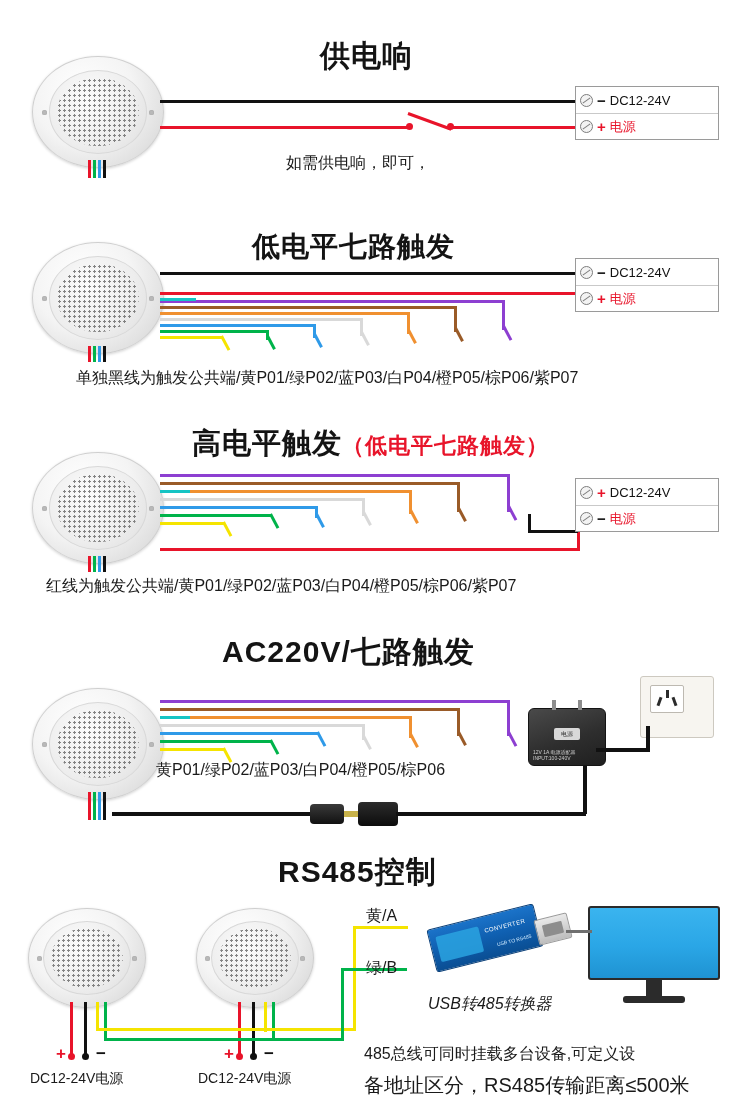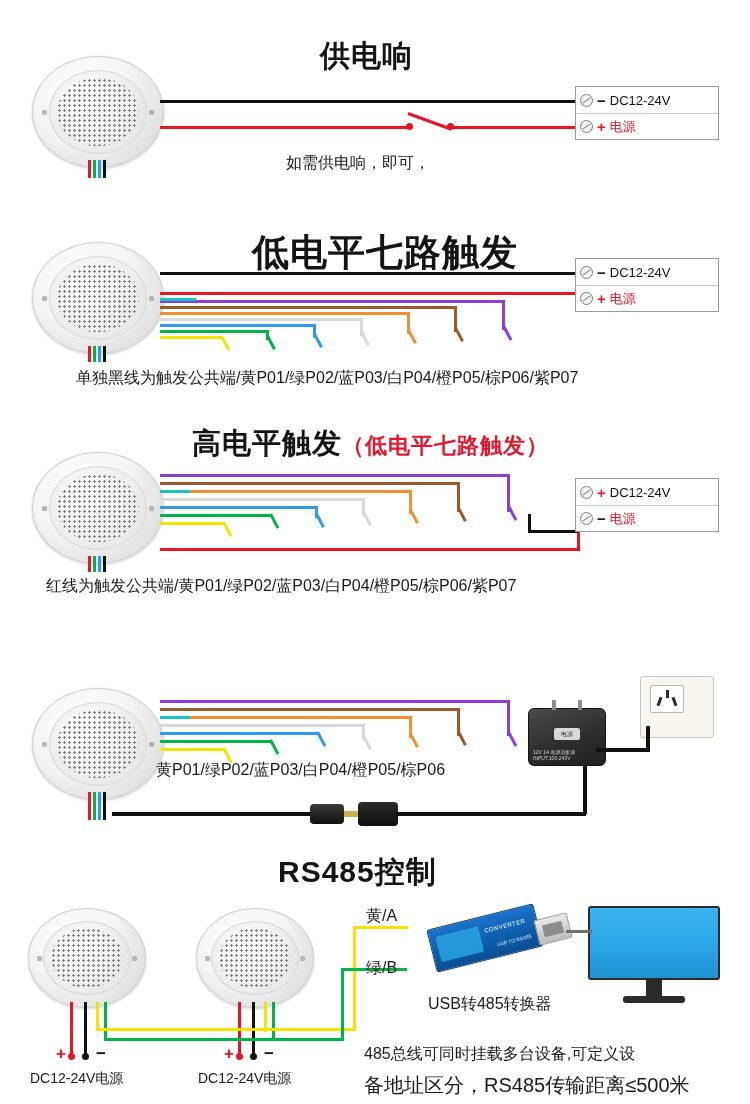--- a/index.html
+++ b/index.html
@@ -295,21 +295,21 @@
       <span class="screw"></span>
       <span class="sign plus">+</span>
       <span class="lbl red">电源</span>
     </div>
   </div>
 
   <div class="caption" style="left:286px; top:153px; font-size:16px;">
     <span>如需供电响，即可，</span>
   </div>
 
-  <div class="sec-title" style="left:252px; top:228px; font-size:37px;">
+  <div class="sec-title" style="left:252px; top:228px; font-size:28px;">
     <span>低电平七路触发</span>
   </div>
 
   <div class="speaker" style="left:32px; top:242px; width:132px; height:112px;">
     <div class="inner">
       <div class="grill"></div>
     </div>
     <div class="scr1"></div>
     <div class="scr2"></div>
   </div>
@@ -426,20 +426,23 @@
       <span class="screw"></span>
       <span class="sign minus">−</span>
       <span class="lbl red">电源</span>
     </div>
   </div>
 
   <div class="caption" style="left:46px; top:576px; font-size:16px;">
     <span>红线为触发公共端/黄P01/绿P02/蓝P03/白P04/橙P05/棕P06/紫P07</span>
   </div>
 
+  <div class="sec-title" style="left:222px; top:632px; font-size:30px;">
+    <span>AC220V/七路触发</span>
+  </div>
 
   <div class="speaker" style="left:32px; top:688px; width:132px; height:112px;">
     <div class="inner">
       <div class="grill"></div>
     </div>
     <div class="scr1"></div>
     <div class="scr2"></div>
   </div>
   <div class="w v" style="left:88px; top:792px; height:28px; background:#e8142a;"></div>
   <div class="w v" style="left:93px; top:792px; height:28px; background:#00b34a;"></div>
@@ -565,21 +568,21 @@
   </div>
 
   <div class="conv" style="left:430px; top:916px; width:110px; height:44px;">
     <div class="pcb"></div>
     <div class="mark">CONVERTER</div>
     <div class="mark2">USB TO RS485</div>
   </div>
   <div class="usbhead" style="left:536px; top:916px; width:34px; height:26px;">
     <div class="slot"></div>
   </div>
-  <div class="caption" style="left:428px; top:994px; font-size:16px;">
+  <div class="caption" style="left:428px; top:994px; font-size:16px;font-style:italic;">
     <span>USB转485转换器</span>
   </div>
 
   <div class="monitor" style="left:588px; top:906px; width:132px; height:100px;">
     <div class="screen"></div>
     <div class="neck"></div>
     <div class="base"></div>
   </div>
   <div class="w h" style="left:566px; top:930px; width:26px; background:#6f6f6f;"></div>
 

